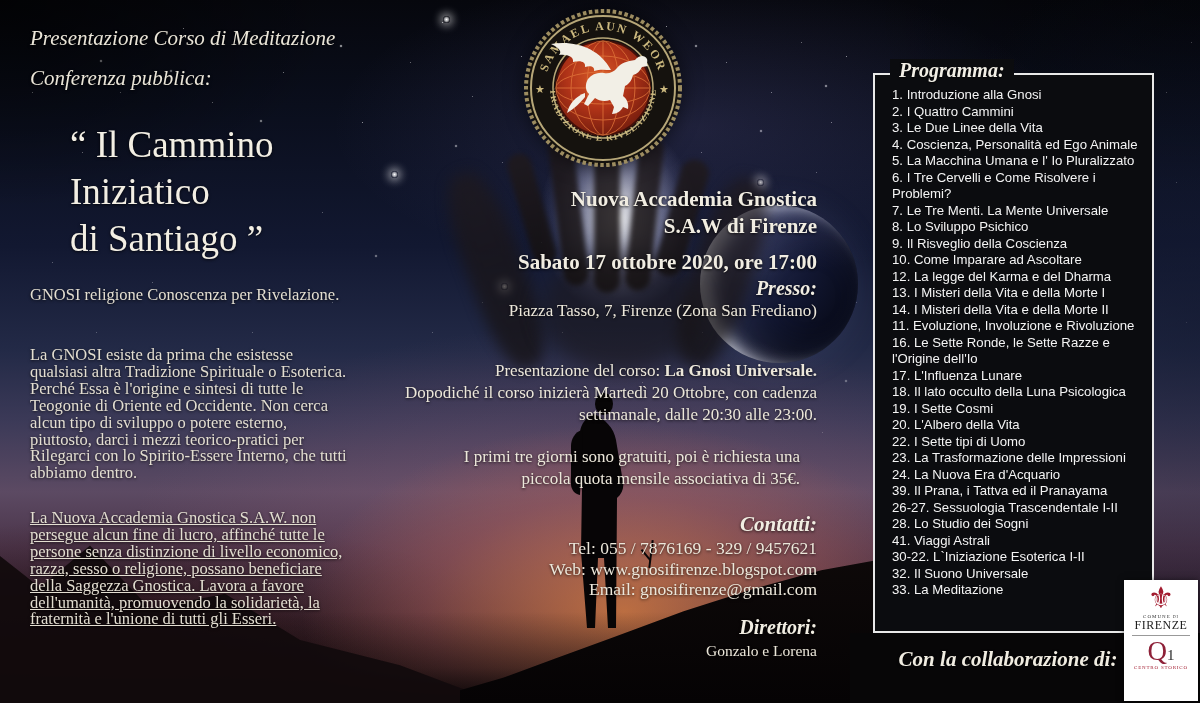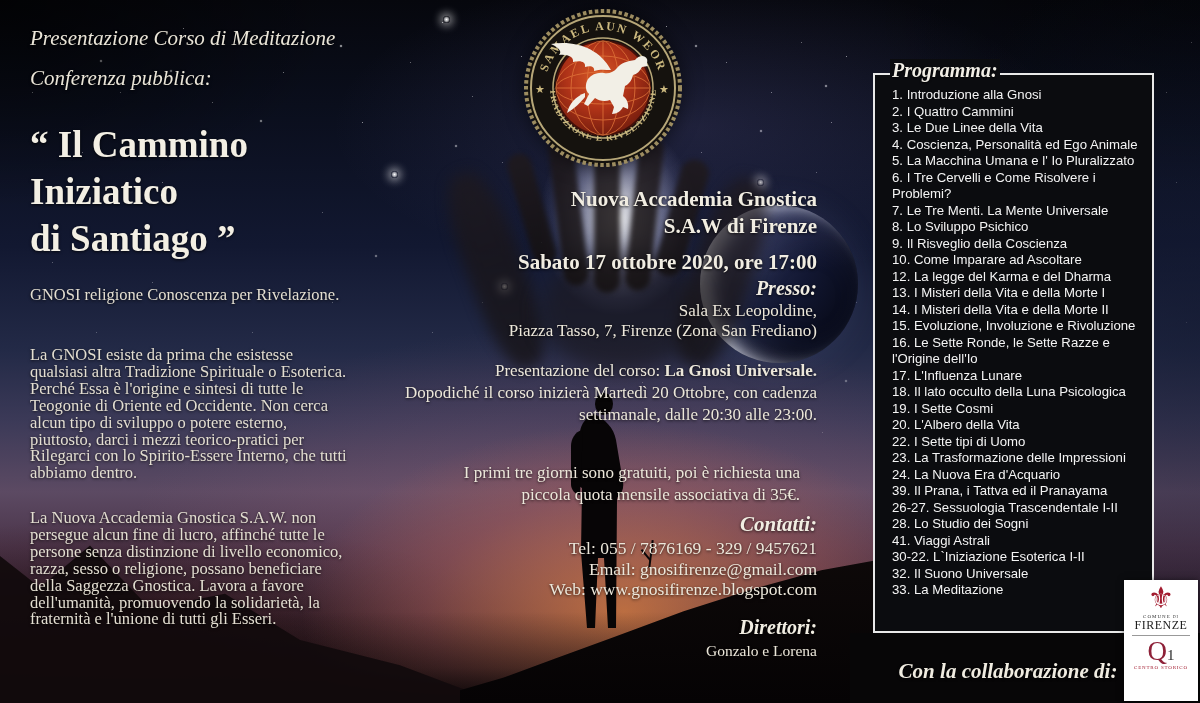--- a/index.html
+++ b/index.html
@@ -34,38 +34,38 @@
   .mtn-left{position:absolute;left:0;bottom:0;width:500px;height:210px;z-index:3;background:#120b0d;opacity:.95;
     clip-path:polygon(0 100%,0 30%,8% 45%,18% 25%,30% 55%,45% 48%,60% 70%,80% 82%,100% 100%);}
   .bottom-right-dark{position:absolute;left:850px;top:633px;right:0;bottom:0;z-index:4;background:#070607;}
   .person{position:absolute;left:560px;top:390px;width:90px;height:260px;z-index:4;}
   .sprig{position:absolute;z-index:4;background:#0a0708;width:2px;}
 
   
   .txt{position:absolute;z-index:5;text-shadow:0 1px 3px rgba(0,0,0,.75);}
   .left-col{left:30px;width:320px;}
   .kicker{font-style:italic;font-size:21px;color:#eae5d8;}
-  .title{font-weight:bold;font-size:37px;line-height:47px;color:#f3efe4;}
+  .title{font-weight:normal;font-size:37px;line-height:47px;color:#f3efe4;margin-left:40px;}
   .para{font-size:16.5px;line-height:16.9px;color:#e3ded1;}
   .center-col{left:403px;width:414px;text-align:right;}
   .c-bold{font-weight:bold;font-size:21px;line-height:27px;color:#f1ede2;}
   .c-bi{font-weight:bold;font-style:italic;font-size:20px;color:#f1ede2;}
   .c-reg{font-size:17px;line-height:20px;color:#ece7da;}
   .c-course{font-size:17px;line-height:22px;color:#ece7da;}
   .c-contact{font-size:17.5px;line-height:20.5px;color:#ece7da;}
   .seal{position:absolute;left:523px;top:8px;width:160px;height:160px;z-index:5;filter:drop-shadow(0 0 10px rgba(0,0,0,.6));}
 
   
   .program-panel{position:absolute;left:873px;top:73px;width:281px;height:560px;z-index:5;
     background:#0b0c0f;border:2px solid #e9e9e9;box-sizing:border-box;overflow:hidden;}
-  .program-title{position:absolute;left:890px;top:59px;z-index:6;background:#0b0c0f;padding:0 2px;
+  .program-title{position:absolute;left:890px;top:59px;z-index:6;background:#0b0c0f;padding:0 9px;
     font-weight:bold;font-style:italic;font-size:20px;color:#f2efe6;text-shadow:0 1px 2px rgba(0,0,0,.8);}
   .program-list{margin:0;padding:12px 5px 0 17px;list-style:none;
     font-family:"Liberation Sans",sans-serif;font-size:13.2px;line-height:16.5px;color:#f4f4f4;}
-  .collab{left:858px;width:300px;top:647px;text-align:center;font-weight:bold;font-style:italic;font-size:21px;color:#f0ece1;z-index:5;margin-top:12px;}
+  .collab{left:858px;width:300px;top:647px;text-align:center;font-weight:bold;font-style:italic;font-size:21px;color:#f0ece1;z-index:5;}
 
   
   .fl-box{position:absolute;left:1124px;top:580px;width:74px;height:121px;z-index:6;background:#fff;
     text-align:center;font-family:"Liberation Serif",serif;box-shadow:0 0 6px rgba(0,0,0,.5);overflow:hidden;}
   .fl-giglio{font-family:"DejaVu Sans",sans-serif;font-size:30px;line-height:32px;color:#a21a2e;margin-top:2px;}
   .fl-comune{font-size:5px;letter-spacing:1px;color:#333;line-height:5px;}
   .fl-di{margin-left:2px;font-size:4px;}
   .fl-firenze{font-size:12px;letter-spacing:.5px;color:#1c1c1c;line-height:13px;}
   .fl-rule{width:58px;height:1px;background:#999;margin:3px auto 2px auto;}
   .fl-q{font-size:27px;line-height:26px;color:#8e2138;}
@@ -109,21 +109,21 @@
 
   <div class="txt left-col kicker" style="top:66px;">Conferenza pubblica:</div>
   <div class="txt left-col kicker" style="top:26px;">Presentazione Corso di Meditazione</div>
   <div class="txt left-col title" style="top:121px;">
     <div>“ Il Cammino</div>
     <div>Iniziatico</div>
     <div>di Santiago ”</div>
   </div>
   <div class="txt left-col para" style="top:287px;">GNOSI religione Conoscenza per Rivelazione.</div>
   <div class="txt left-col para" style="top:347px;">La GNOSI esiste da prima che esistesse qualsiasi altra Tradizione Spirituale o Esoterica. Perché Essa è l'origine e sintesi di tutte le Teogonie di Oriente ed Occidente. Non cerca alcun tipo di sviluppo o potere esterno, piuttosto, darci i mezzi teorico-pratici per Rilegarci con lo Spirito-Essere Interno, che tutti abbiamo dentro.</div>
-  <div class="txt left-col para" style="top:510px;">La Nuova Accademia Gnostica S.A.W. non persegue alcun fine di lucro, affinché tutte le persone senza distinzione di livello economico, razza, sesso o religione, possano beneficiare della Saggezza Gnostica. Lavora a favore dell'umanità, promuovendo la solidarietà, la fraternità e l'unione di tutti gli Esseri.</div>
+  <div class="txt left-col para" style="top:510px;text-decoration:underline;">La Nuova Accademia Gnostica S.A.W. non persegue alcun fine di lucro, affinché tutte le persone senza distinzione di livello economico, razza, sesso o religione, possano beneficiare della Saggezza Gnostica. Lavora a favore dell'umanità, promuovendo la solidarietà, la fraternità e l'unione di tutti gli Esseri.</div>
 
   <svg class="seal" viewBox="0 0 160 160">
     <defs>
       <radialGradient id="globeG" cx="45%" cy="38%" r="75%">
         <stop offset="0%" stop-color="#d85a28"></stop>
         <stop offset="45%" stop-color="#b03318"></stop>
         <stop offset="100%" stop-color="#5f150a"></stop>
       </radialGradient>
       <path id="arcT" d="M 22,80 A 58,58 0 0 1 138,80"></path>
       <path id="arcB" d="M 27,80 A 53,53 0 0 0 133,80"></path>
@@ -155,55 +155,54 @@
     </g>
   </svg>
 
   <div class="txt center-col c-bold" style="top:186px;">
     <div>Nuova Accademia Gnostica</div>
     <div>S.A.W di Firenze</div>
   </div>
   <div class="txt center-col c-bold" style="top:249px;">Sabato 17 ottobre 2020, ore 17:00</div>
   <div class="txt center-col c-bi" style="top:277px;">Presso:</div>
   <div class="txt center-col c-reg" style="top:301px;">
-    <div>Sala Ex Leopoldine,</div>
     <div>Piazza Tasso, 7, Firenze (Zona San Frediano)</div>
   </div>
   <div class="txt center-col c-course" style="top:360px;">
     <div><span>Presentazione del corso:</span> <b>La Gnosi Universale.</b></div>
     <div>Dopodiché il corso inizierà Martedì 20 Ottobre, con cadenza settimanale, dalle 20:30 alle 23:00.</div>
   </div>
   <div class="txt center-col c-course" style="top:446px;">
-    <div style="width:380px;margin:16px auto;font-family:Liberation Serif, serif;">I primi tre giorni sono gratuiti, poi è richiesta una piccola quota mensile associativa di 35€.</div>
+    <div style="width:380px;margin:0 auto;font-family:Liberation Serif, serif;">I primi tre giorni sono gratuiti, poi è richiesta una piccola quota mensile associativa di 35€.</div>
   </div>
   <div class="txt center-col c-bi" style="top:512px;font-size:21px;">Contatti:</div>
   <div class="txt center-col c-contact" style="top:538px;">
     <div>Tel: 055 / 7876169 - 329 / 9457621</div>
+    <div>Web: www.gnosifirenze.blogspot.com</div>
     <div>Email: gnosifirenze@gmail.com</div>
-    <div>Web: www.gnosifirenze.blogspot.com</div>
   </div>
   <div class="txt center-col c-bi" style="top:616px;">Direttori:</div>
   <div class="txt center-col c-reg" style="top:641px;font-size:15.5px;">Gonzalo e Lorena</div>
 
   <div class="program-panel">
     <ul class="program-list">
         <li>1. Introduzione alla Gnosi</li>
         <li>2. I Quattro Cammini</li>
         <li>3. Le Due Linee della Vita</li>
         <li>4. Coscienza, Personalità ed Ego Animale</li>
         <li>5. La Macchina Umana e l' Io Pluralizzato</li>
         <li>6. I Tre Cervelli e Come Risolvere i Problemi?</li>
         <li>7. Le Tre Menti. La Mente Universale</li>
         <li>8. Lo Sviluppo Psichico</li>
         <li>9. Il Risveglio della Coscienza</li>
         <li>10. Come Imparare ad Ascoltare</li>
         <li>12. La legge del Karma e del Dharma</li>
         <li>13. I Misteri della Vita e della Morte I</li>
         <li>14. I Misteri della Vita e della Morte II</li>
-        <li>15. Evoluzione, Involuzione e Rivoluzione</li>
+        <li>11. Evoluzione, Involuzione e Rivoluzione</li>
         <li>16. Le Sette Ronde, le Sette Razze e l'Origine dell'Io</li>
         <li>17. L'Influenza Lunare</li>
         <li>18. Il lato occulto della Luna Psicologica</li>
         <li>19. I Sette Cosmi</li>
         <li>20. L'Albero della Vita</li>
         <li>22. I Sette tipi di Uomo</li>
         <li>23. La Trasformazione delle Impressioni</li>
         <li>24. La Nuova Era d'Acquario</li>
         <li>39. Il Prana, i Tattva ed il Pranayama</li>
         <li>26-27. Sessuologia Trascendentale I-II</li>

